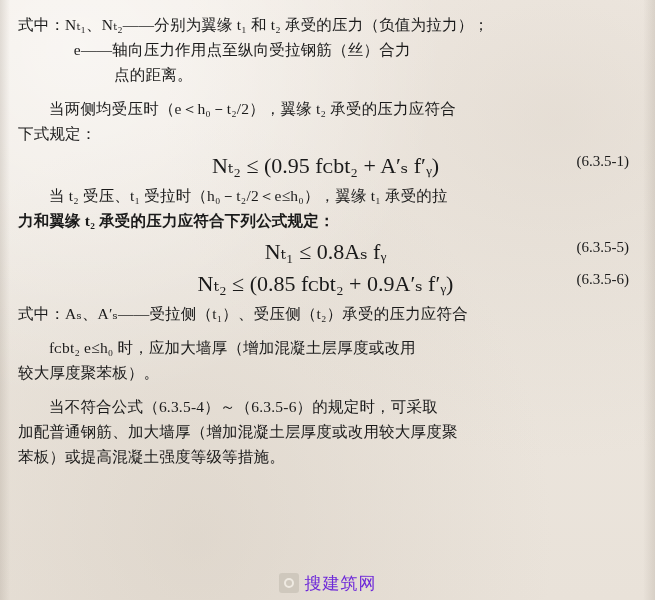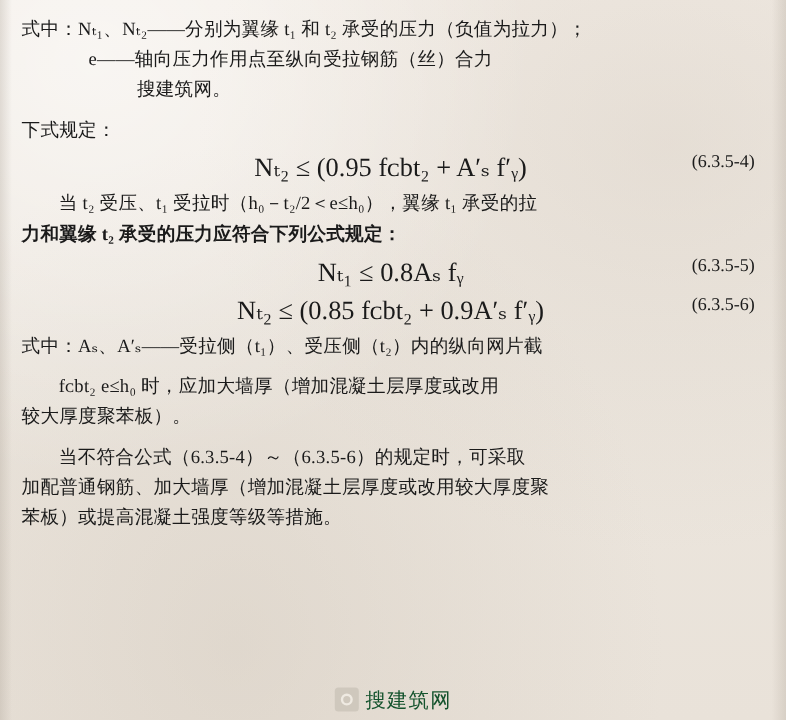--- a/index.html
+++ b/index.html
@@ -75,21 +75,21 @@
   .watermark {
     position: absolute;
     left: 0;
     right: 0;
     bottom: 4px;
     height: 26px;
     display: flex;
     align-items: center;
     justify-content: center;
     gap: 6px;
-    color: #14532d;
+    color: #6d28d9;
     font-size: 17px;
     letter-spacing: 1px;
     font-family: "Liberation Sans", sans-serif;
     user-select: none;
   }
   .watermark .wm-logo {
     display: inline-block;
     width: 20px;
     height: 20px;
     border-radius: 3px;
@@ -128,45 +128,46 @@
 <body>
 
 <div class="paper-noise"></div>
 <div class="scan-edge"></div>
 <div class="scan-edge-r"></div>
 
 <div class="page">
 
   <div class="line blk1">式中：Nₜ₁、Nₜ₂——分别为翼缘 t₁ 和 t₂ 承受的压力（负值为拉力）；</div>
   <div class="line hang">e——轴向压力作用点至纵向受拉钢筋（丝）合力</div>
-  <div class="line hang2">搜建筑网。</div>
+  <div class="line hang2">点的距离。</div>
 
   <div class="blk-gap"></div>
 
+  <div class="line indent">当两侧均受压时（e＜h₀－t₂/2），翼缘 t₂ 承受的压力应符合</div>
   <div class="line">下式规定：</div>
 
   <div class="formula-row">
     <span class="formula-body">Nₜ₂ ≤ (0.95 fᴄbt₂ + A′ₛ f′ᵧ)</span>
-    <span class="formula-num">(6.3.5-4)</span>
+    <span class="formula-num">(6.3.5-1)</span>
   </div>
 
   <div class="line indent">当 t₂ 受压、t₁ 受拉时（h₀－t₂/2＜e≤h₀），翼缘 t₁ 承受的拉</div>
   <div class="line bold">力和翼缘 t₂ 承受的压力应符合下列公式规定：</div>
 
   <div class="formula-row">
     <span class="formula-body">Nₜ₁ ≤ 0.8Aₛ fᵧ</span>
     <span class="formula-num">(6.3.5-5)</span>
   </div>
 
   <div class="formula-row">
     <span class="formula-body">Nₜ₂ ≤ (0.85 fᴄbt₂ + 0.9A′ₛ f′ᵧ)</span>
     <span class="formula-num">(6.3.5-6)</span>
   </div>
 
-  <div class="line">式中：Aₛ、A′ₛ——受拉侧（t₁）、受压侧（t₂）内的纵向网片截</div>
+  <div class="line">式中：Aₛ、A′ₛ——受拉侧（t₁）、受压侧（t₂）承受的压力应符合</div>
 
   <div class="blk-gap"></div>
 
   <div class="line indent">fᴄbt₂ e≤h₀ 时，应加大墙厚（增加混凝土层厚度或改用</div>
   <div class="line">较大厚度聚苯板）。</div>
 
   <div class="blk-gap"></div>
 
   <div class="line indent">当不符合公式（6.3.5-4）～（6.3.5-6）的规定时，可采取</div>
   <div class="line">加配普通钢筋、加大墙厚（增加混凝土层厚度或改用较大厚度聚</div>

